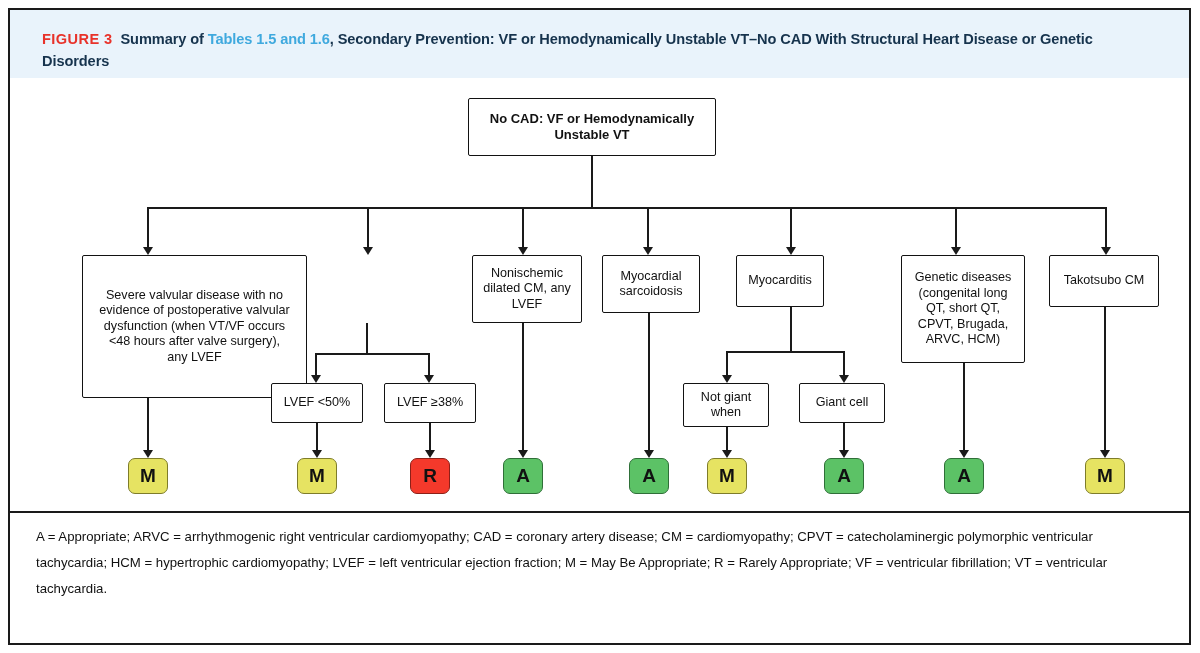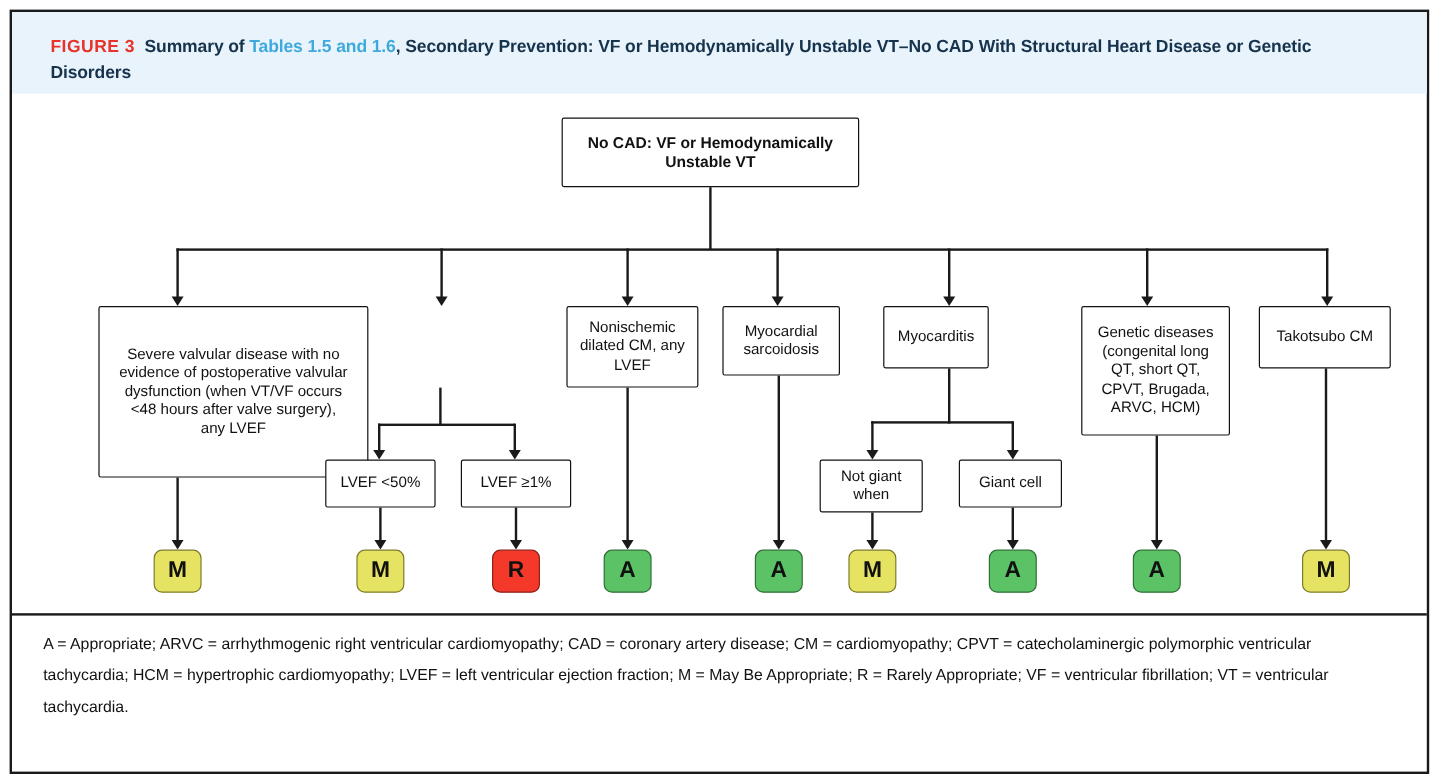--- a/index.html
+++ b/index.html
@@ -89,21 +89,21 @@
     <div class="node" style="left:1039px;top:183px;width:110px;height:52px;">Takotsubo CM</div>
 
     <div class="ln vl" style="left:356px;top:251px;height:32px;"></div>
     <div class="ln hl" style="left:305px;top:281px;width:114px;"></div>
     <div class="ln vl" style="left:305px;top:281px;height:24px;"></div>
     <div class="arrow" style="left:300.5px;top:303px;"></div>
     <div class="ln vl" style="left:418px;top:281px;height:24px;"></div>
     <div class="arrow" style="left:413.5px;top:303px;"></div>
 
     <div class="node" style="left:261px;top:311px;width:92px;height:40px;">LVEF &lt;50%</div>
-    <div class="node" style="left:374px;top:311px;width:92px;height:40px;">LVEF ≥1%</div>
+    <div class="node" style="left:374px;top:311px;width:92px;height:40px;">LVEF ≥38%</div>
 
     <div class="ln vl" style="left:780px;top:235px;height:46px;"></div>
     <div class="ln hl" style="left:716px;top:279px;width:118px;"></div>
     <div class="ln vl" style="left:716px;top:279px;height:26px;"></div>
     <div class="arrow" style="left:711.5px;top:303px;"></div>
     <div class="ln vl" style="left:833px;top:279px;height:26px;"></div>
     <div class="arrow" style="left:828.5px;top:303px;"></div>
 
     <div class="node" style="left:673px;top:311px;width:86px;height:44px;">Not giant when</div>
     <div class="node" style="left:789px;top:311px;width:86px;height:40px;">Giant cell</div>

